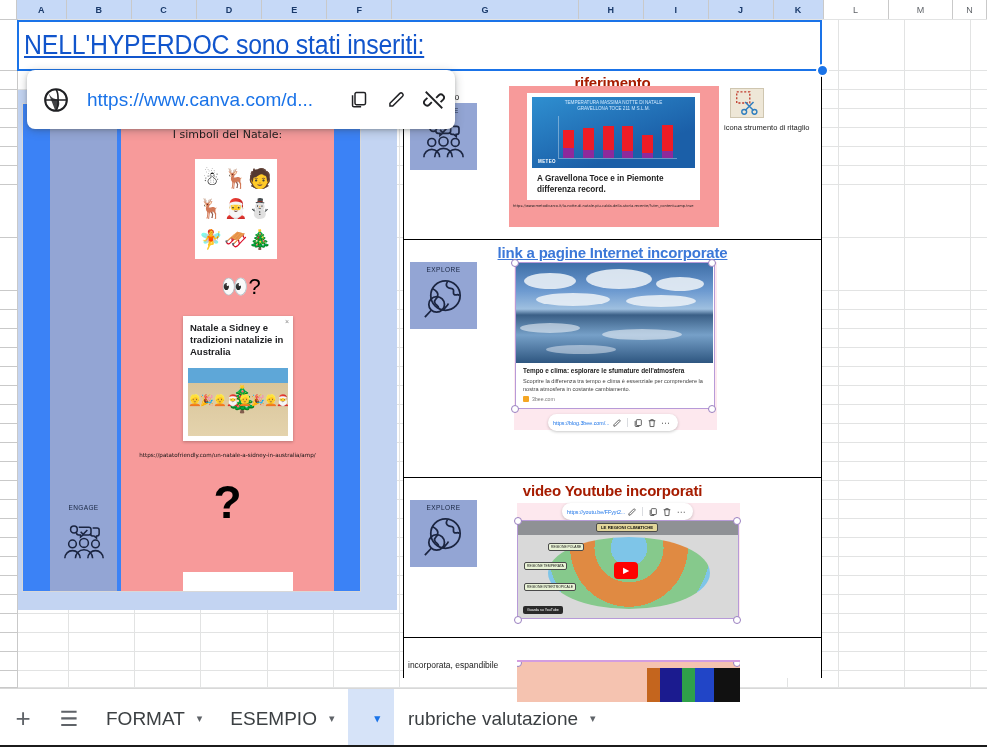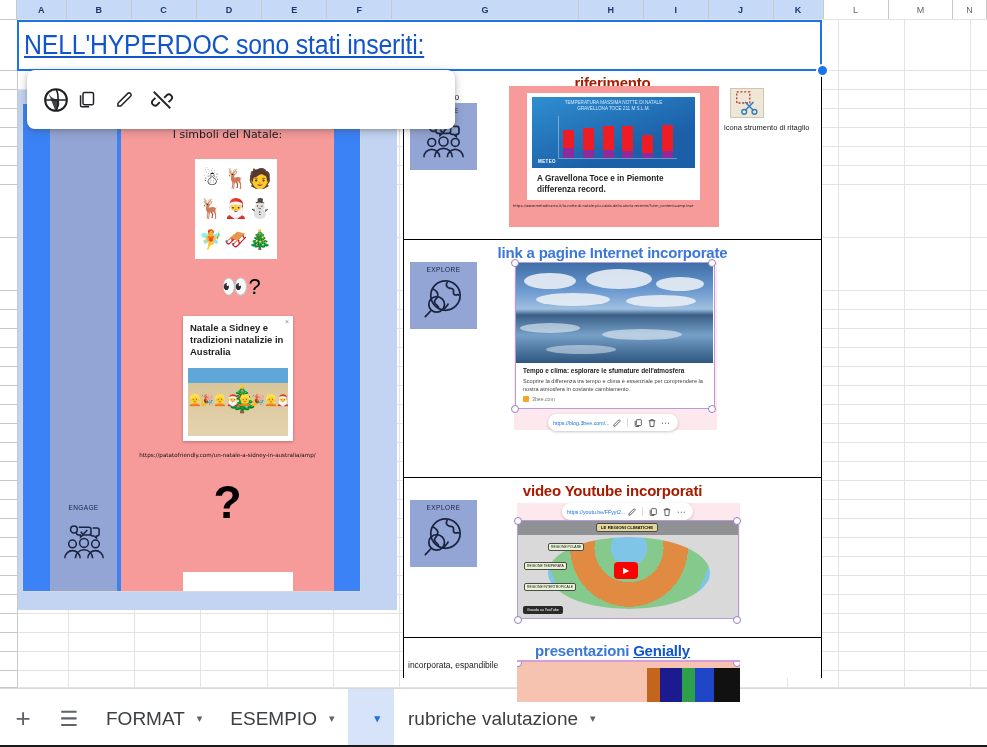--- a/index.html
+++ b/index.html
@@ -81,21 +81,21 @@
   
   .poster-bg{position:absolute;left:17px;top:90px;width:380px;height:520px;background:#c3d4f2;z-index:1;}
 
   
   .content{position:absolute;left:403px;top:70px;width:419px;height:608px;z-index:2;
      border-left:1.6px solid #000;border-right:1.6px solid #000;box-sizing:border-box;background:#fff;}
   .sec{position:relative;box-sizing:border-box;border-bottom:1.6px solid #000;}
   .sec.last{border-bottom:none;}
   .sec-title{text-align:center;font-weight:bold;font-size:15px;padding-top:4px;letter-spacing:-.2px;}
   .sec-title.red{color:#a61c00;}
-  .sec-title.blue{color:#3c78d8;}
+  .sec-title.blue{color:#3c78d8;text-decoration:underline;}
   .sec-title a{color:#1155cc;text-decoration:underline;}
   .badge{position:absolute;left:6px;width:67px;height:67px;background:#93a5d4;}
   .badge .blabel{position:absolute;top:4px;left:0;width:67px;text-align:center;font-size:6.5px;
      color:#17243f;letter-spacing:.5px;}
   .badge .bicon{position:absolute;left:10px;top:14px;width:47px;height:47px;}
   .sidenote{position:absolute;font-size:8.5px;color:#222;line-height:1.25;}
 
   
   .ss-card{position:absolute;left:105px;top:16px;width:210px;height:141px;background:#f79a9a;}
   .ss-white{position:absolute;left:18px;top:7px;width:173px;height:107px;background:#fff;}
@@ -334,20 +334,21 @@
   <div class="sel-handle"></div>
 
   <div class="linkchip">
     <span class="globe">
       <svg viewBox="0 0 24 24" width="26" height="26">
         <circle cx="12" cy="12" r="10" fill="none" stroke="#202124" stroke-width="1.9"></circle>
         <path d="M12 2.4c2.6 2.6 2.6 16.6 0 19.2M2.6 12h18.8" fill="none" stroke="#202124" stroke-width="1.5"></path>
         <path d="M5 5.6c2 3.2 3.2 5 6.5 5.4 3 .4 4 2.6 3.4 5.4-.4 2-2 3.8-3.6 5.2" fill="#202124" opacity=".85"></path>
       </svg>
     </span>
+    <span class="url">https://www.canva.com/d...</span>
     <span class="act">
       <svg viewBox="0 0 24 24" width="21" height="21" fill="none" stroke="#202124" stroke-width="1.7">
         <rect x="8" y="4" width="12" height="14" rx="1.6"></rect>
           <path d="M5.2 7.2v11.6c0 .9.7 1.6 1.6 1.6H15"></path>
       </svg>
     </span>
     <span class="act">
       <svg viewBox="0 0 24 24" width="21" height="21" fill="none" stroke="#202124" stroke-width="1.7">
         <path d="M4.5 19.5h3.2L19 8.2a2 2 0 0 0 0-2.8l-.4-.4a2 2 0 0 0-2.8 0L4.5 16.3v3.2z"></path>
       </svg>
@@ -540,23 +541,20 @@
           <div class="yt-sub">Guarda su  YouTube</div>
         </div>
         <span class="handle" style="left:-3px;top:14px"></span>
         <span class="handle" style="left:216px;top:14px"></span>
         <span class="handle" style="left:-3px;top:113px"></span>
         <span class="handle" style="left:216px;top:113px"></span>
       </div>
     </div>
 
     <div class="sec last" style="height:40px">
-      <div class="sec-title blue">
-        <span>presentazioni </span><a href="#">Genially</a>
-      </div>
       <div class="sidenote" style="left:4px;top:22px">incorporata, espandibile</div>
       <div class="gen-card">
         <div class="gen-strip"></div>
         <span class="handle" style="left:-3px;top:-3px"></span>
         <span class="handle" style="left:216px;top:-3px"></span>
       </div>
     </div>
   </div>
 
   <div class="sheetbar">

